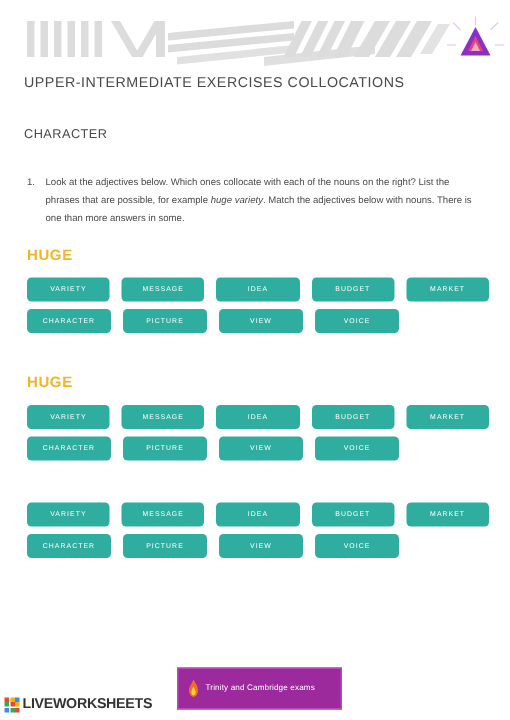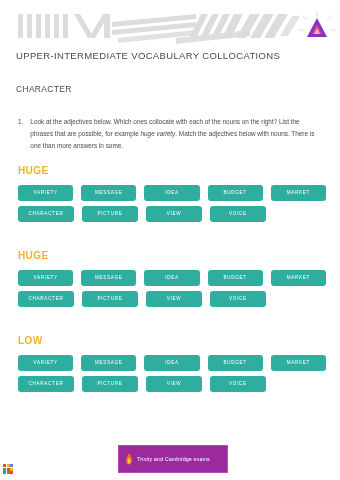--- a/index.html
+++ b/index.html
@@ -201,21 +201,21 @@
         <line x1="317" y1="17" x2="317" y2="11"></line>
         <line x1="327" y1="20" x2="332" y2="15"></line>
         <line x1="307" y1="20" x2="302" y2="15"></line>
         <line x1="330" y1="30" x2="336" y2="30"></line>
         <line x1="304" y1="30" x2="298" y2="30"></line>
       </g>
     </g>
   </svg>
 </div>
 
-<div class="worksheet-title">UPPER-INTERMEDIATE VOCABULARY COLLOCATIONS</div>
+<div class="worksheet-title">UPPER-INTERMEDIATE EXERCISES COLLOCATIONS</div>
 <div class="exercises-label">CHARACTER</div>
 
 <div class="instruction">
   <span class="instruction-number">1.</span>
   <span class="instruction-text"><span>Look at the adjectives below. Which ones collocate with each of the nouns on the right? List the phrases that are possible, for example </span><em>huge variety</em><span>. Match the adjectives below with nouns. There is one than more answers in some.</span></span>
 </div>
 
 <div class="section" id="section-huge">
   <div class="section-heading">HUGE</div>
   <div class="chip-row">
@@ -244,21 +244,20 @@
   </div>
   <div class="chip-row">
     <div class="chip w-character">CHARACTER</div>
     <div class="chip w-picture">PICTURE</div>
     <div class="chip w-view">VIEW</div>
     <div class="chip w-voice">VOICE</div>
   </div>
 </div>
 
 <div class="section" id="section-low">
-  <div class="section-heading">LOW</div>
   <div class="chip-row">
     <div class="chip w-variety">VARIETY</div>
     <div class="chip w-message">MESSAGE</div>
     <div class="chip w-idea">IDEA</div>
     <div class="chip w-budget">BUDGET</div>
     <div class="chip w-market">MARKET</div>
   </div>
   <div class="chip-row">
     <div class="chip w-character">CHARACTER</div>
     <div class="chip w-picture">PICTURE</div>
@@ -280,13 +279,14 @@
     <i style="background:#e8453c"></i>
       <i style="background:#f4b400"></i>
       <i style="background:#4285f4"></i>
     <i style="background:#34a853"></i>
       <i style="background:#e8453c"></i>
       <i style="background:#f4b400"></i>
     <i style="background:#4285f4"></i>
       <i style="background:#34a853"></i>
       <i style="background:#e8453c"></i>
   </span>
+  <span class="lw-word">LIVEWORKSHEETS</span>
 </div>
 
 </body></html>

